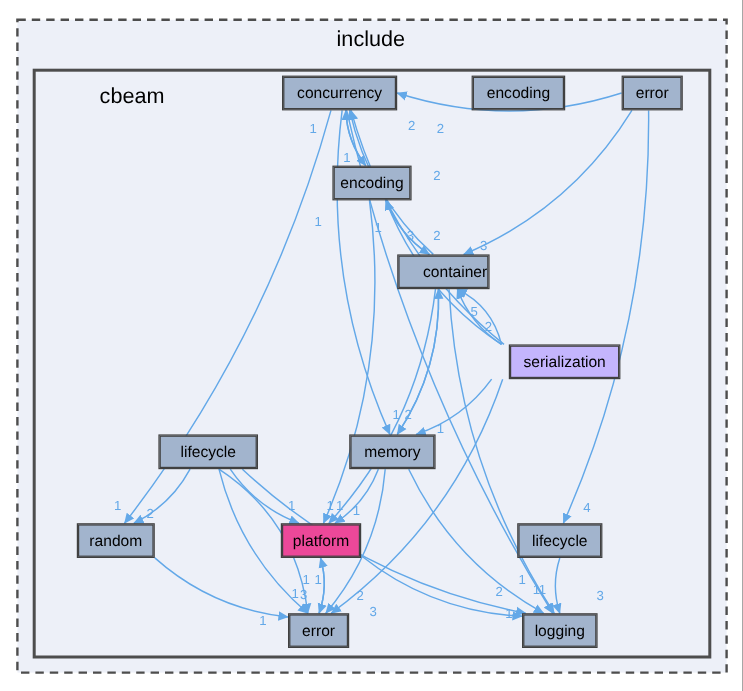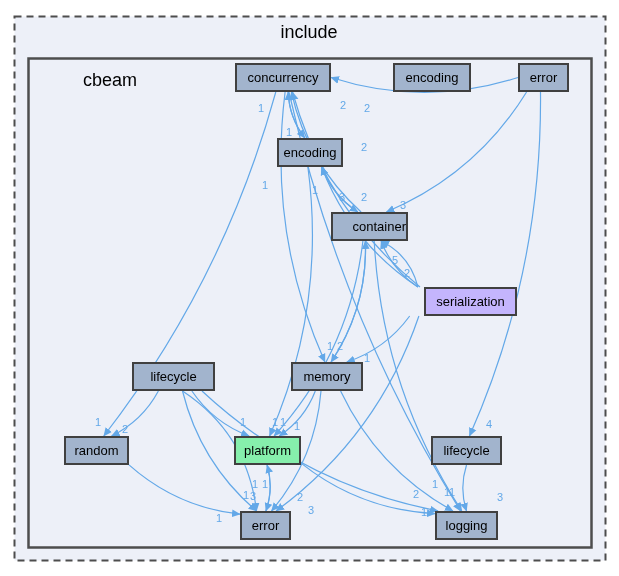--- a/index.html
+++ b/index.html
@@ -124,21 +124,21 @@
       </div>
       <div class="node" style="left: 292px; top: 363px; width: 70px; height: 27px; background: rgb(162, 180, 205); text-align: right;">
         <span>memory</span>
       </div>
       <div class="node" style="left: 133px; top: 363px; width: 81px; height: 27px; background: rgb(162, 180, 205);">
         <span>lifecycle</span>
       </div>
       <div class="node" style="left: 65px; top: 437px; width: 63px; height: 27px; background: rgb(162, 180, 205);">
         <span>random</span>
       </div>
-      <div class="node" style="left: 235px; top: 437px; width: 65px; height: 27px; background: #86efac;">
+      <div class="node" style="left: 235px; top: 437px; width: 65px; height: 27px; background: #ec4899;">
         <span>platform</span>
       </div>
       <div class="node" style="left: 432px; top: 437px; width: 69px; height: 27px; background: rgb(162, 180, 205);">
         <span>lifecycle</span>
       </div>
       <div class="node" style="left: 241px; top: 512px; width: 49px; height: 27px; background: rgb(162, 180, 205);">
         <span>error</span>
       </div>
       <div class="node" style="left: 436px; top: 512px; width: 61px; height: 27px; background: rgb(162, 180, 205);">
         <span>logging</span>

